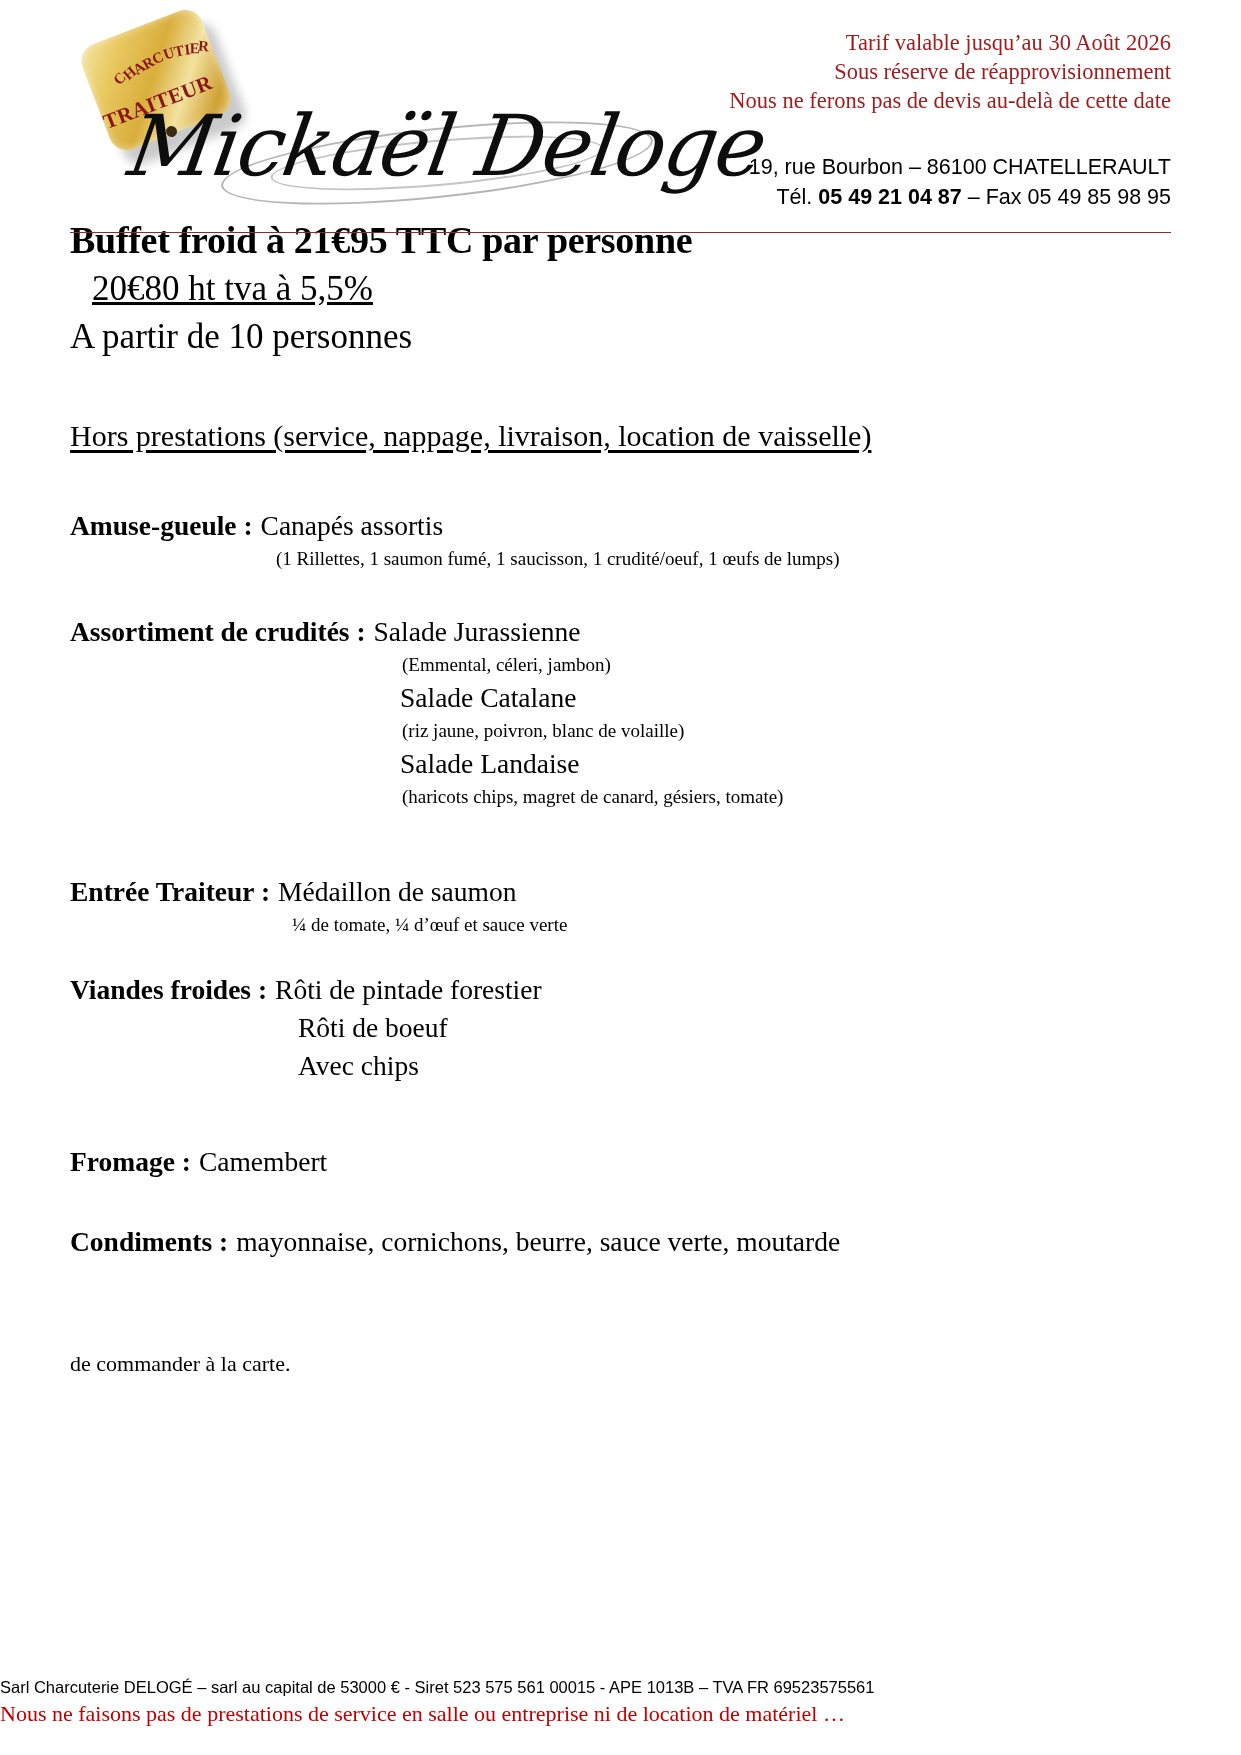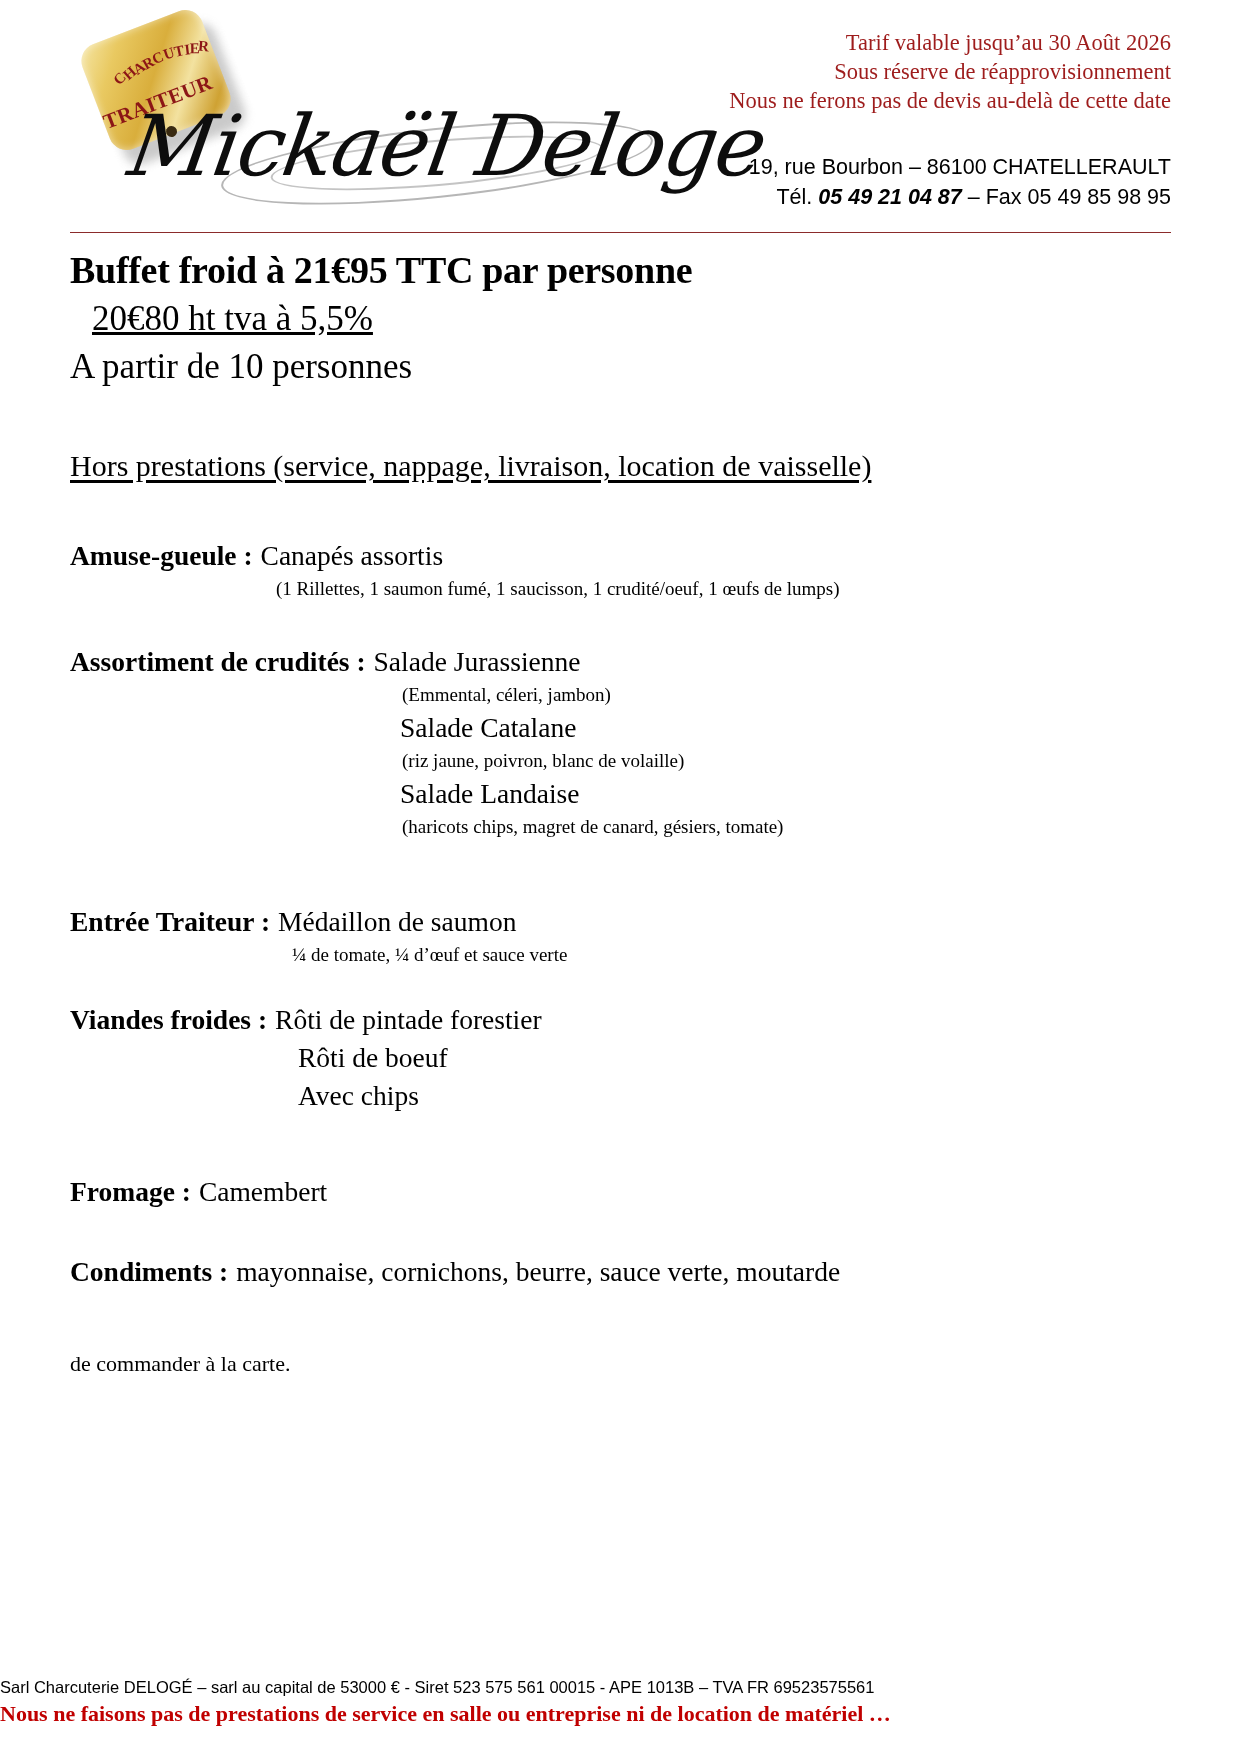--- a/index.html
+++ b/index.html
@@ -153,32 +153,32 @@
     right: 0px;
     top: 152px;
     width: 470px;
     text-align: right;
     font-family: "Liberation Sans", sans-serif;
     font-size: 21.5px;
     line-height: 30px;
     color: #000;
     white-space: nowrap;
   }
-  .contact b { font-weight: bold; font-style: italic; }
+  .contact b { font-weight: bold; }
 
   .rule {
     position: absolute;
     left: 70px;
     right: 70px;
     top: 232px;
     border-top: 1.3px solid #8b2b2b;
   }
 
   
-  .titleblock { margin-top: 30px; }
+  .titleblock { }
   .title-main {
     font-family: "Liberation Serif", serif;
     font-weight: bold;
     font-size: 38px;
     line-height: 50px;
     letter-spacing: -.3px;
   }
   .title-sub {
     font-family: "Liberation Serif", serif;
     font-size: 35px;
@@ -271,21 +271,21 @@
     text-align: left;
   }
   .footer-line1 {
     font-family: "Liberation Sans", sans-serif;
     font-size: 16.5px;
     line-height: 24px;
     color: #000;
   }
   .footer-line2 {
     font-family: "Liberation Serif", serif;
-    font-weight: bold;
+    font-weight: normal;
     font-size: 22px;
     line-height: 30px;
     color: #c00000;
   }
 </style>
 </head>
 <body>
 
 <div class="page">
 

